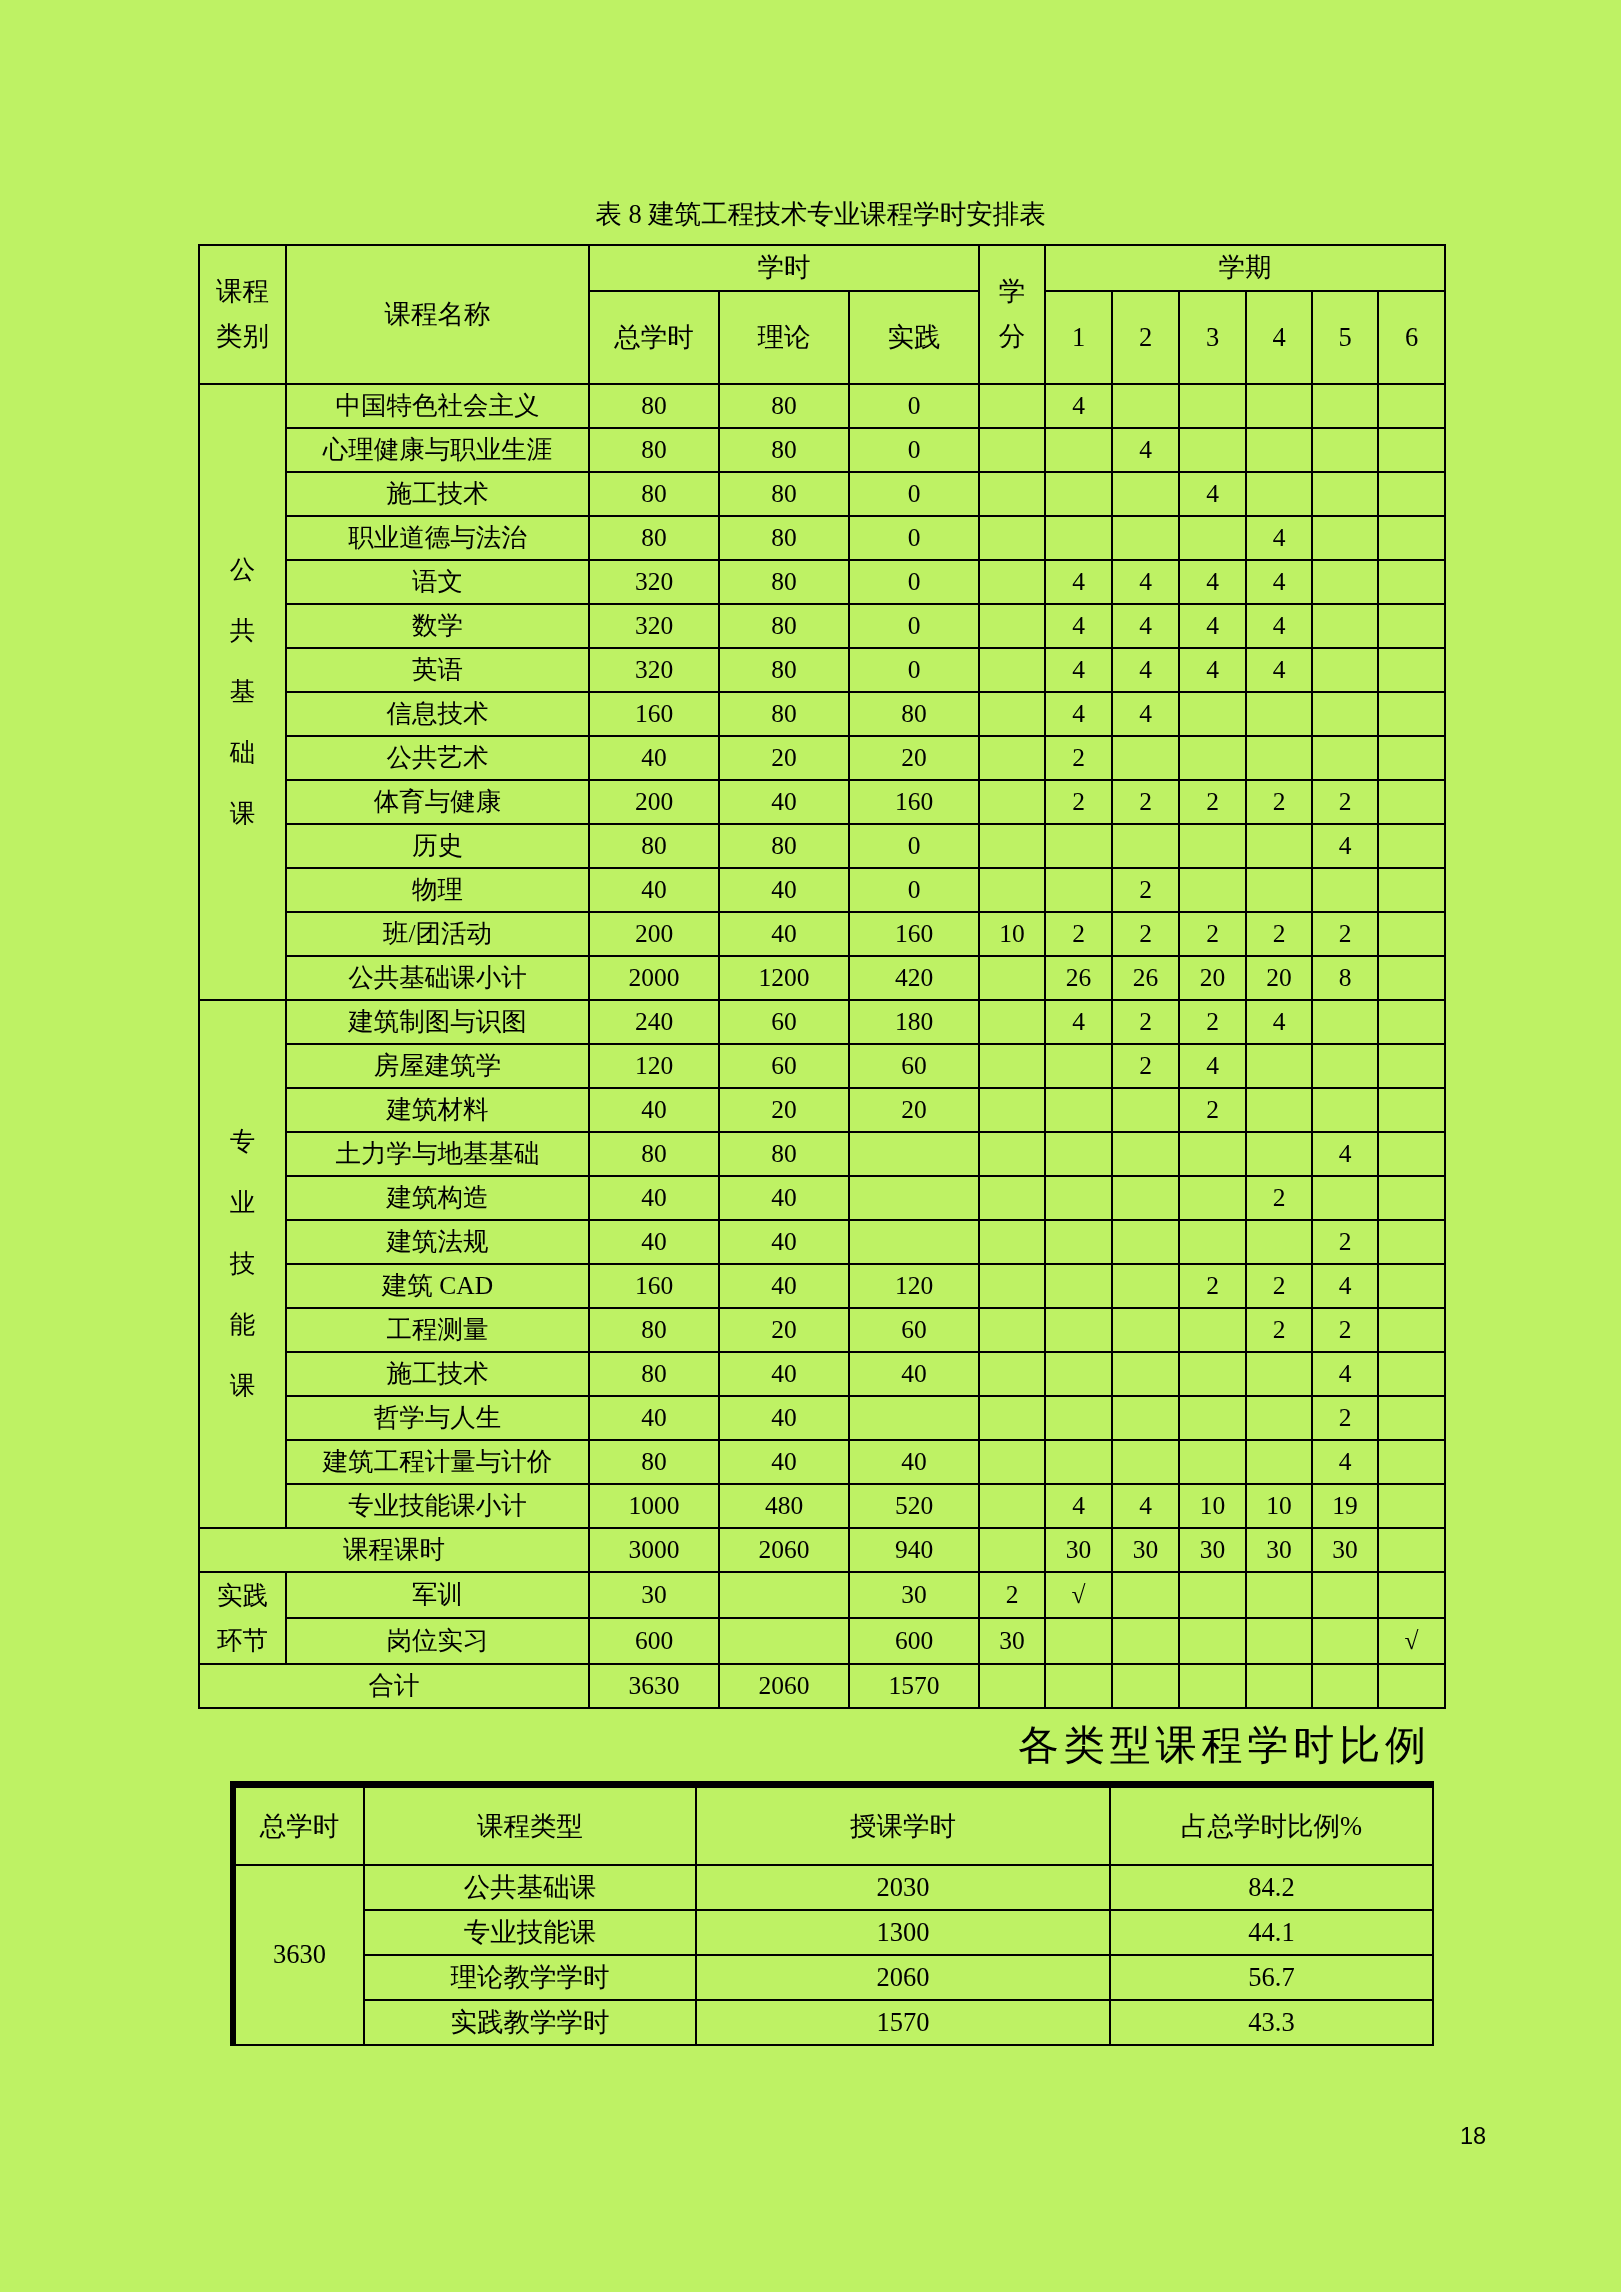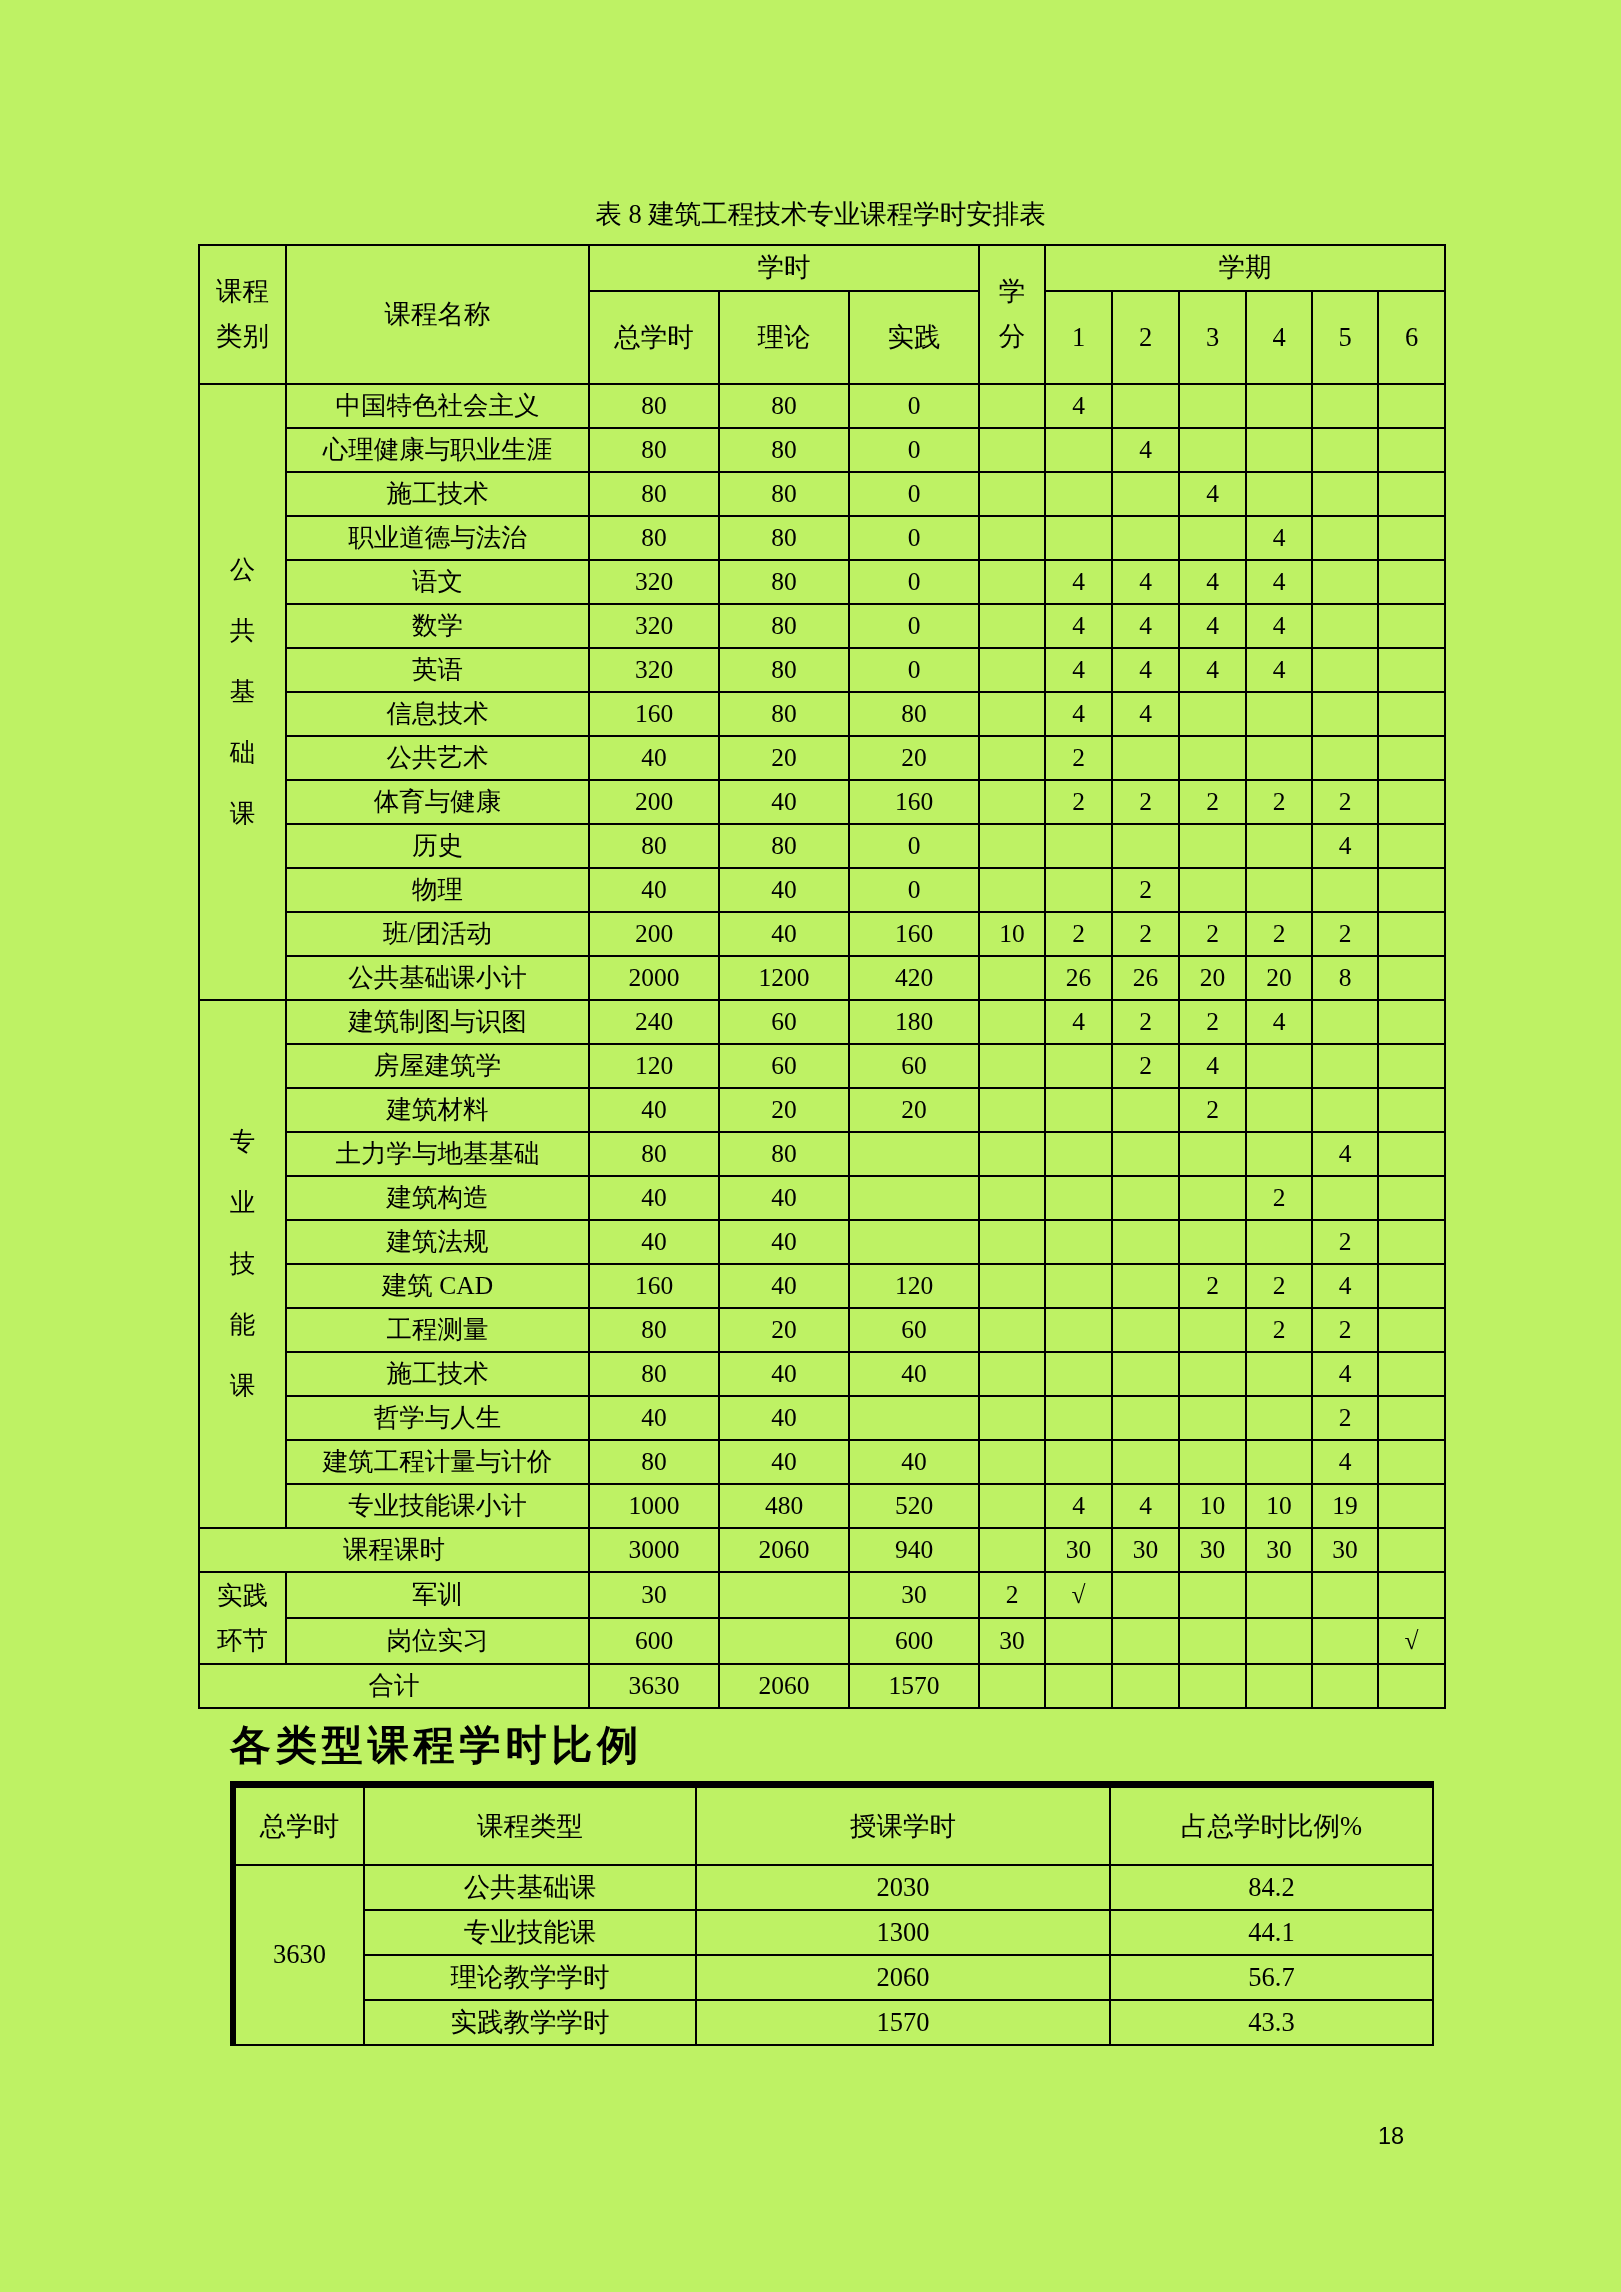--- a/index.html
+++ b/index.html
@@ -30,39 +30,39 @@
   .t1 thead th{font-size:26.5px;}
   .t1 tbody tr{height:44px;}
   .hline{display:block;line-height:45px;}
   .cat{vertical-align:middle;}
   .cat5 .catline{display:block;line-height:61px;}
   .cat2 .catline{display:block;line-height:45px;}
   .t2-wrap{width:1201px;margin-left:230px;}
   .t2-title{
     margin:11.8px 0 9.8px 0;
     font-size:41px;line-height:51px;letter-spacing:4.9px;
-    text-align:left;font-weight:bold;
+    text-align:right;font-weight:normal;
   }
   .t2{
     width:1201px;
     border:2.9px solid #000;
     border-top-width:7.8px;
     border-left-width:6.9px;
   }
   .t2 th,.t2 td{
     border:2px solid #000;
     padding:0;
     text-align:center;vertical-align:middle;
     font-weight:normal;font-size:26.5px;
     overflow:hidden;
   }
   .t2 thead tr{height:80px;}
   .t2 tbody tr{height:45px;}
   .page-num{
-    position:absolute;left:1378px;top:2123px;
+    position:absolute;left:1460px;top:2123px;
     font-family:"Liberation Sans","DejaVu Sans",sans-serif;
     font-size:23.5px;
   }
 </style>
 </head>
 <body>
 
 <div class="page">
 
   <div class="t1-wrap">

